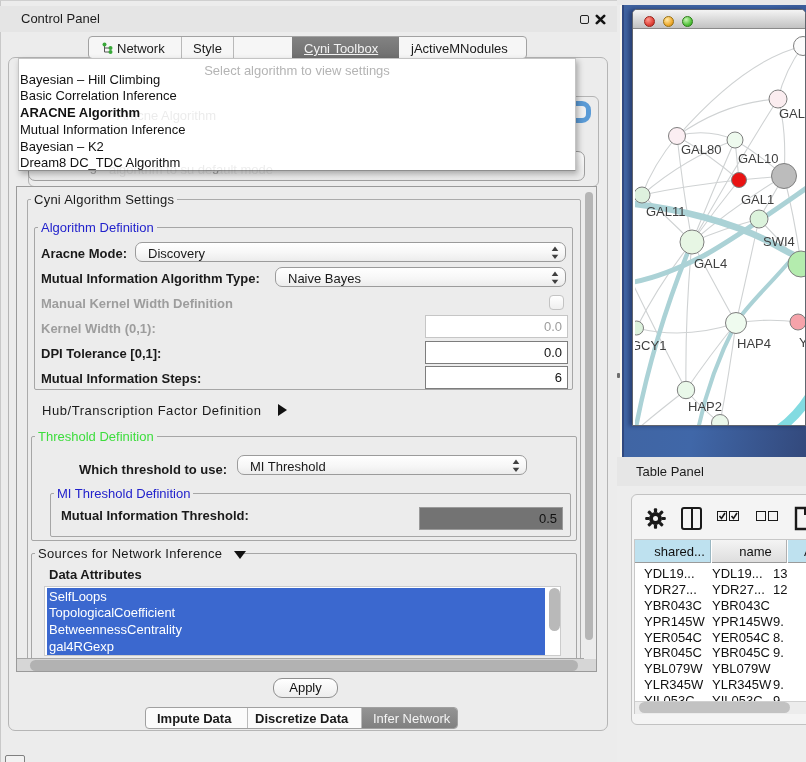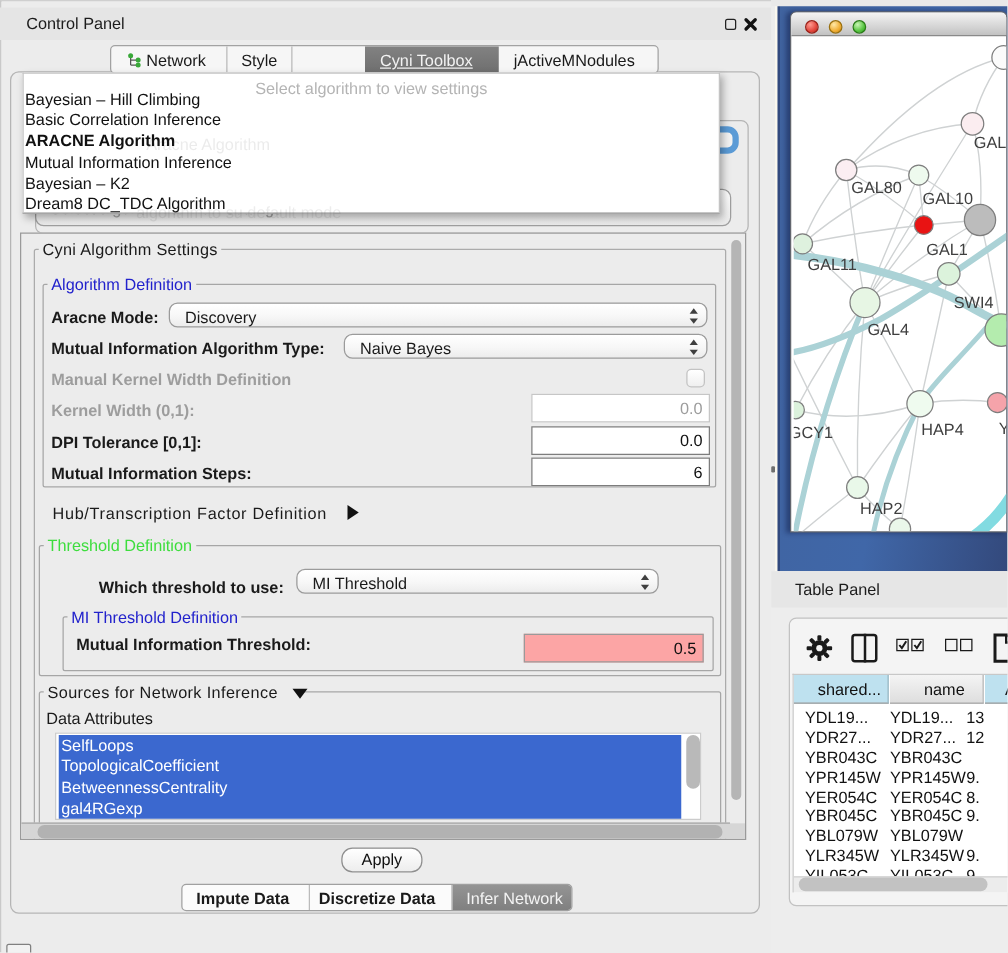--- a/index.html
+++ b/index.html
@@ -100,27 +100,27 @@
     <svg class="abs" style="right:6px;top:3px;" width="8" height="14" viewBox="0 0 8 14">
         <path d="M4 0.5 L7.3 5 L0.7 5 Z" fill="#3f3f3f"></path>
         <path d="M4 13 L7.3 8.7 L0.7 8.7 Z" fill="#3f3f3f"></path>
       </svg>
   </div>
 
   <div class="abs" style="left:33px;top:306px;width:521px;height:44px;border:1px solid #a6a6a6;border-radius:2px;"></div>
   <div class="abs" style="left:37px;top:299px;background:#ececec;padding:0 3px;color:#2222cc;">MI Threshold Definition</div>
 
   <div class="abs" style="left:44px;top:321px;font-weight:bold;">Mutual Information Threshold:</div>
-  <div class="abs" style="left:402px;top:320px;width:144px;height:23px;border:1px solid #9a9a9a;background:#fca5a5;text-align:right;color:#111;padding:3px 5px 0 0;">0.5</div>
+  <div class="abs" style="left:402px;top:320px;width:144px;height:23px;border:1px solid #9a9a9a;background:#737373;text-align:right;color:#111;padding:3px 5px 0 0;">0.5</div>
 
   <div class="abs" style="left:14px;top:366px;width:546px;height:150px;border:1px solid #a6a6a6;border-radius:2px;"></div>
   <div class="abs" style="left:18px;top:359px;background:#ececec;padding:0 17px 0 3px;letter-spacing:0.3px;">Sources for Network Inference</div>
   <div class="abs" style="left:217px;top:364px;width:0;height:0;border-left:6.5px solid transparent;border-right:6.5px solid transparent;border-top:8.5px solid #111;"></div>
 
-  <div class="abs" style="left:20px;top:380px;font-weight:normal;">Data Attributes</div>
+  <div class="abs" style="left:32px;top:380px;font-weight:bold;">Data Attributes</div>
 
   <div class="abs" style="left:27px;top:399px;width:517px;height:70px;background:#ffffff;border:1px solid #cccccc;overflow:hidden;">
     <div class="abs" style="left:2px;top:1px;width:498px;height:68px;background:#3b68cf;color:#fff;font-size:13px;">
       <div style="padding:1px 0 0 2px;height:17px;">SelfLoops</div>
       <div style="padding:0 0 0 2px;height:17px;">TopologicalCoefficient</div>
       <div style="padding:0 0 0 2px;height:17px;">BetweennessCentrality</div>
       <div style="padding:0 12px 0 2px;height:17px;">gal4RGexp</div>
     </div>
     <div class="abs" style="left:504px;top:1px;width:11px;height:43px;background:#b9b9b9;border-radius:6px;"></div>
   </div>

